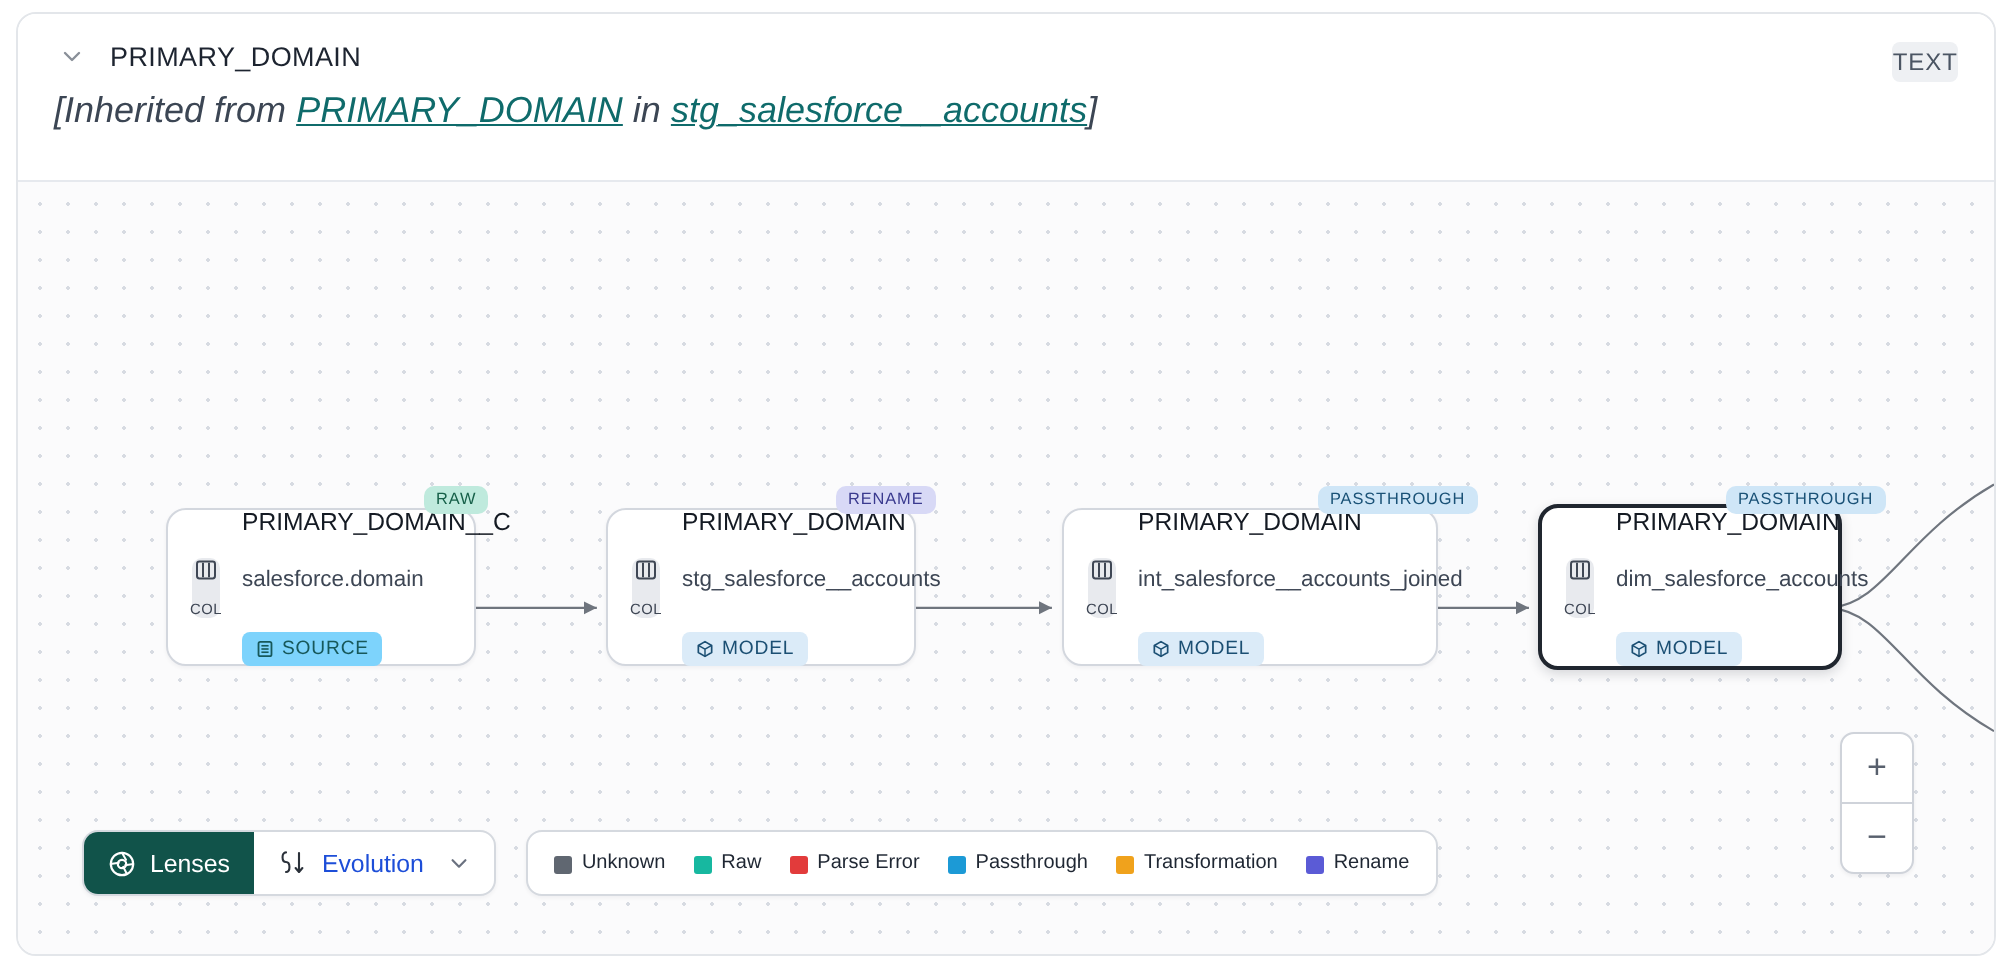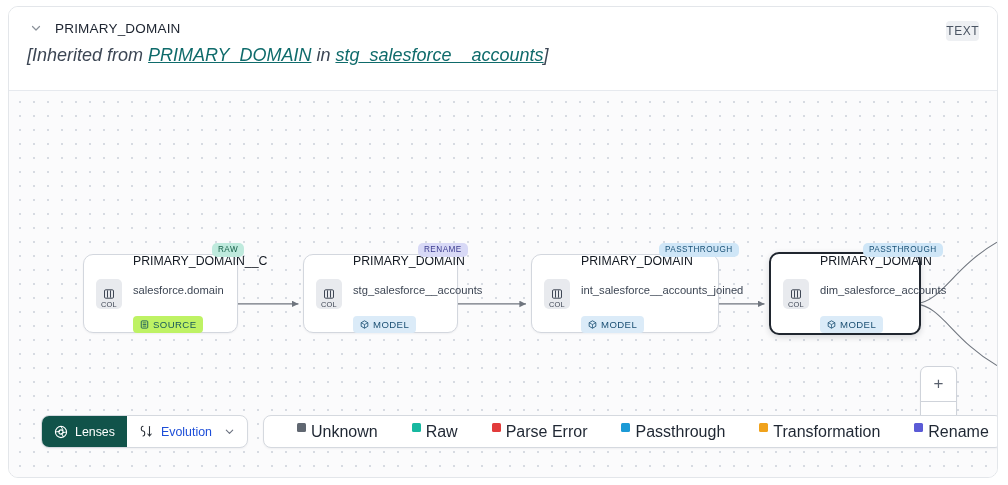--- a/index.html
+++ b/index.html
@@ -92,36 +92,36 @@
     box-sizing:border-box;
     display:flex;align-items:center;
     padding:0 12px;
     box-shadow:0 1px 2px rgba(16,24,40,.05);
   }
   .node.selected{
     border:2px solid #20262f;
     box-shadow:0 2px 6px rgba(16,24,40,.16);
   }
   .col-chip{
-    width:26px;height:30px;flex:0 0 auto;
+    width:14px;height:30px;flex:0 0 auto;
     background:#e8eaee;border-radius:5px;
-    display:flex;flex-direction:column;align-items:center;justify-content:flex-end;
+    display:flex;flex-direction:column;align-items:center;justify-content:space-between;
     color:#3f4755;gap:1px;
   }
   .col-chip .lbl{font-size:7.4px;letter-spacing:.3px;line-height:1;}
   .node-body{margin-left:11px;display:flex;flex-direction:column;gap:16px;}
   .node-title{font-size:12.3px;color:#141a23;line-height:1.15;}
   .node-sub{font-size:11.2px;color:#3d4654;line-height:1.15;}
   .type-badge{
     margin-top:3px;align-self:flex-start;
     display:inline-flex;align-items:center;gap:4px;
     font-size:9.6px;letter-spacing:.4px;
     padding:3px 7px;border-radius:4px;
   }
-  .type-badge.source{background:#bef264;color:#17585a;text-align:right;}
+  .type-badge.source{background:#7dd3fc;color:#17585a;text-align:right;}
   .type-badge.model{background:#dbebf8;color:#1b4f73;}
   .type-badge svg{display:block;}
 
   .tag{
     position:absolute;
     font-size:8.2px;letter-spacing:.45px;
     padding:3px 6px 3px 6px;
     border-radius:5px;
     line-height:1;
     z-index:3;
@@ -156,21 +156,21 @@
   }
   .seg.active{background:#11534a;color:#ffffff;}
   .seg .caret{color:#6b7280;font-size:10px;margin-left:5px;}
   .seg svg{display:block;}
 
   .legend{
     display:flex;align-items:center;gap:14px;
     border:1px solid #d5d9df;border-radius:8px;background:#ffffff;
     height:31px;padding:0 13px;box-shadow:0 1px 2px rgba(16,24,40,.05);
   }
-  .lg{display:flex;align-items:flex-start;gap:5px;font-size:16px;color:#1f2733;white-space:nowrap;margin-left:20px;}
+  .lg{display:flex;align-items:flex-end;gap:5px;font-size:10px;color:#1f2733;white-space:nowrap;}
   .sw{width:9px;height:9px;border-radius:1.5px;flex:0 0 auto;}
 </style>
 </head>
 <body>
 
 <div class="panel">
 
   <div class="header">
     <div class="header-row">
       <span class="chev">

